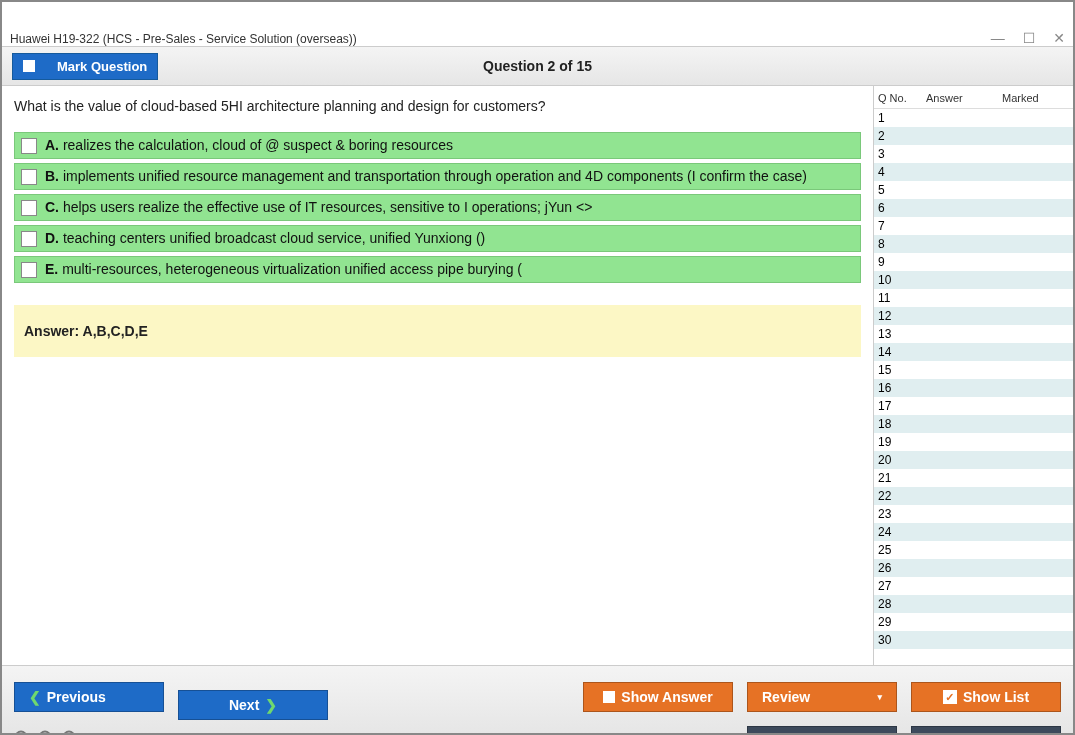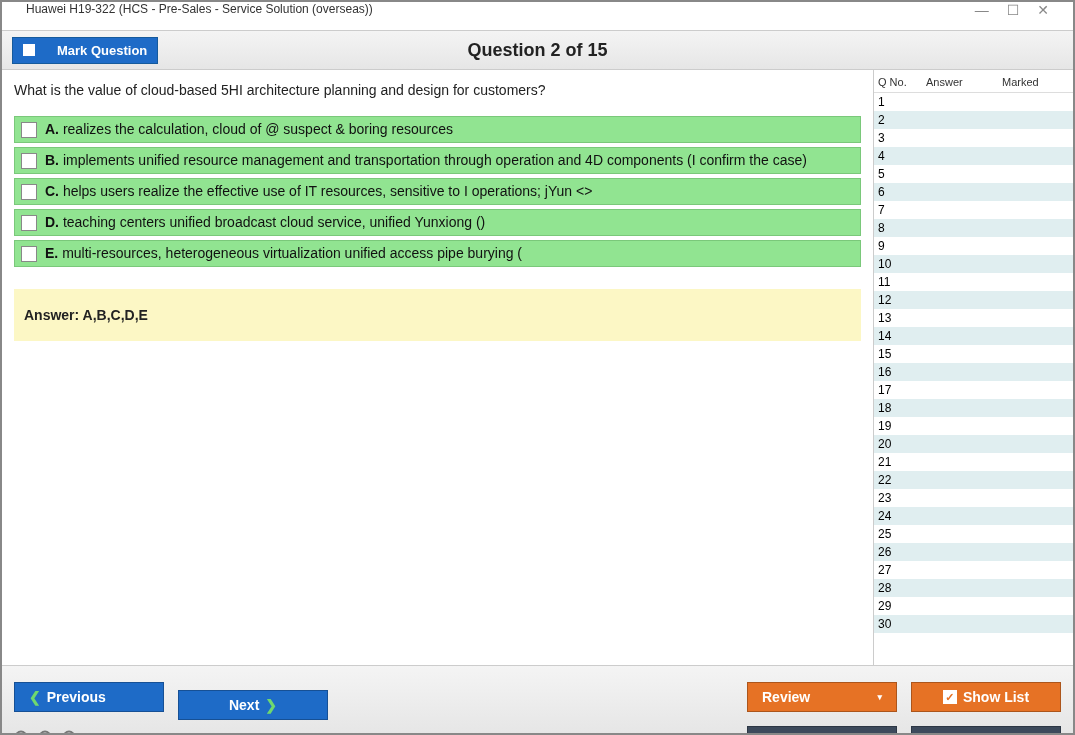--- a/index.html
+++ b/index.html
@@ -1,24 +1,24 @@
 <!DOCTYPE html>
 <html><head>
   <meta charset="utf-8">
   <style>
     * { box-sizing: border-box; margin: 0; padding: 0; }
     body { font-family: Arial, sans-serif; font-size: 13px; background: #fff; width: 1075px; height: 735px; border: 2px solid #888; position: relative; overflow: hidden; }
-    .titlebar { height: 28px; display: flex; align-items: flex-start; padding: 0 24px; background: #fff; }
+    .titlebar { height: 28px; display: flex; align-items: flex-end; padding: 0 8px; background: #fff; margin-top: 16px; }
     .titlebar-title { font-size: 12px; color: #333; flex: 1; }
     .titlebar-controls { display: flex; gap: 18px; color: #888; }
     .titlebar-controls span { cursor: pointer; font-size: 14px; }
     .header-bar { height: 40px; background: linear-gradient(#f4f4f4, #e6e6e6); border-top: 1px solid #ccc; border-bottom: 1px solid #ccc; display: flex; align-items: center; padding: 0 10px; position: relative; }
     .mark-btn { background: #1e6bc7; color: #fff; border: 1px solid #155a9c; padding: 5px 10px; font-size: 13px; font-weight: bold; display: flex; align-items: center; gap: 22px; cursor: pointer; }
     .mark-btn .box { width: 12px; height: 12px; background: #fff; display: inline-block; }
-    .question-title { position: absolute; left: 50%; transform: translateX(-50%); font-size: 18px; font-weight: bold; color: #222; }
+    .question-title { position: absolute; left: 50%; transform: translateX(-50%); font-size: 14px; font-weight: bold; color: #222; }
     .main-area { display: flex; height: 596px; }
     .question-pane { flex: 1; padding: 12px 12px 0 12px; }
     .question-text { font-size: 14px; color: #222; margin-bottom: 18px; }
     .option { background: #91e491; border: 1px solid #7ac87a; margin-bottom: 4px; padding: 4px 6px; display: flex; align-items: flex-start; gap: 8px; font-size: 14px; }
     .option input[type=checkbox] { width: 16px; height: 16px; margin-top: 1px; border: 1px solid #888; flex-shrink: 0; appearance: none; background: #fff; }
     .option-text { color: #111; }
     .option-text b { font-weight: bold; }
     .answer-box { background: #fcf7c5; padding: 18px 10px; margin-top: 22px; font-size: 14px; font-weight: bold; color: #222; }
     .side-panel { width: 200px; border-left: 1px solid #ccc; display: flex; flex-direction: column; }
     .side-header { display: flex; font-size: 11px; color: #333; padding: 6px 4px 4px 4px; border-bottom: 1px solid #ddd; }
@@ -207,20 +207,24 @@
   <div class="footer-row1">
     <button class="btn btn-blue btn-prev">
       <span class="chev chev-left">❮</span>
       <span>Previous</span>
     </button>
     <button class="btn btn-blue btn-next">
       <span>Next</span>
       <span class="chev chev-right">❯</span>
     </button>
     <div class="spacer"></div>
+    <button class="btn btn-orange btn-show">
+      <span class="square-icon"></span>
+      <span>Show Answer</span>
+    </button>
     <button class="btn btn-orange btn-review" style="justify-content: space-between;">
       <span>Review</span>
       <span class="dropdown-caret">▾</span>
     </button>
     <button class="btn btn-orange btn-showlist">
       <span class="checkbox-icon">✓</span>
       <span>Show List</span>
     </button>
   </div>
   <div class="footer-row2">

